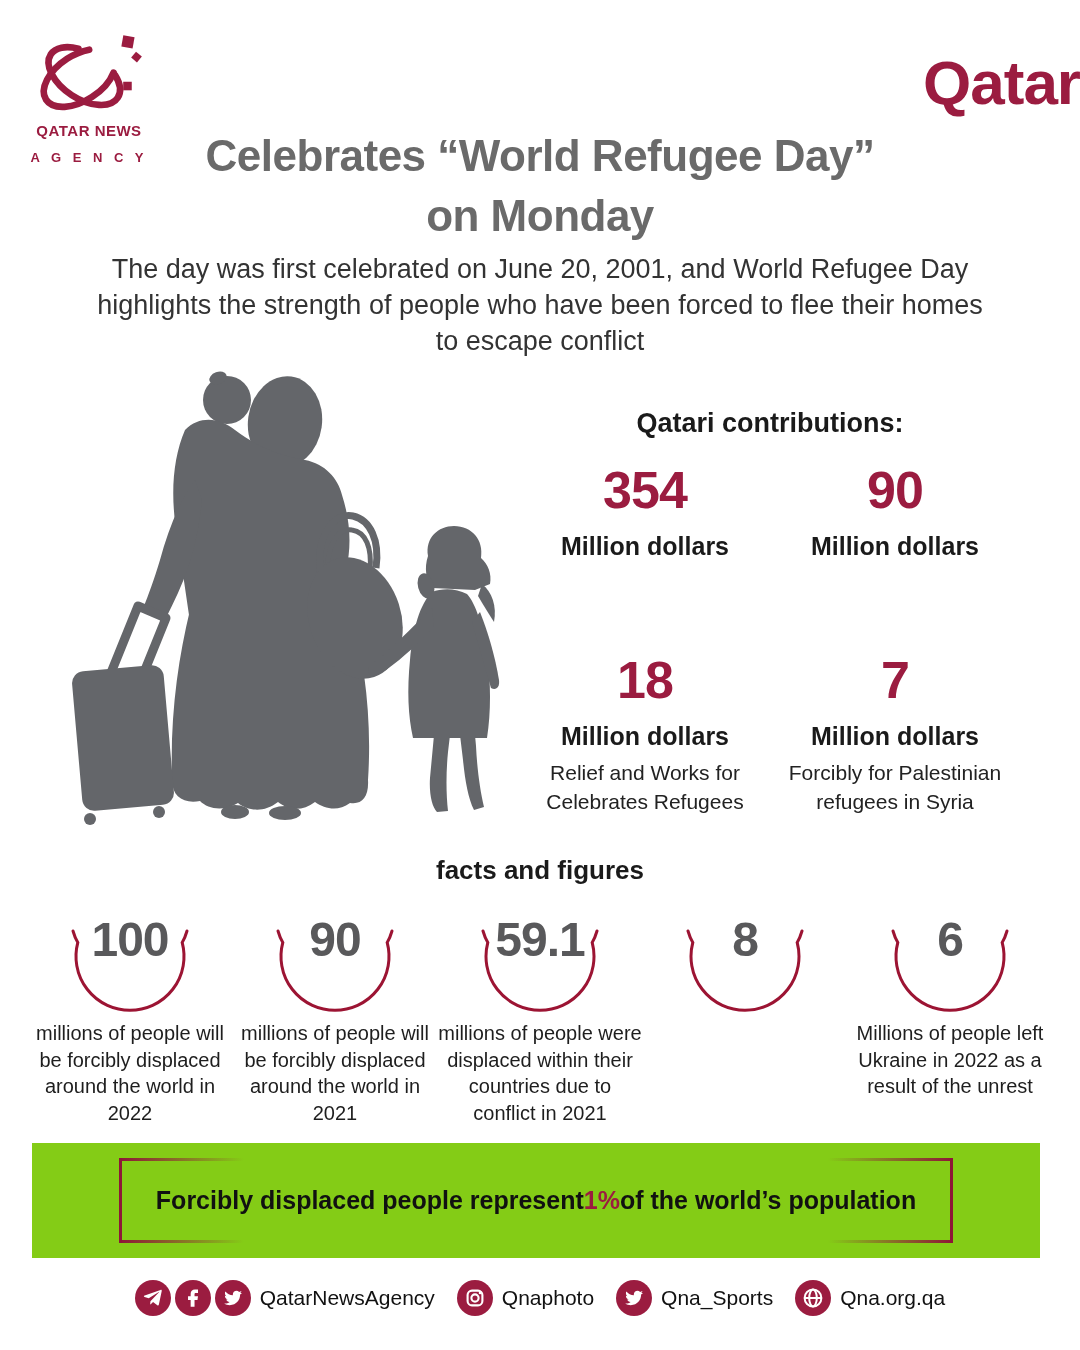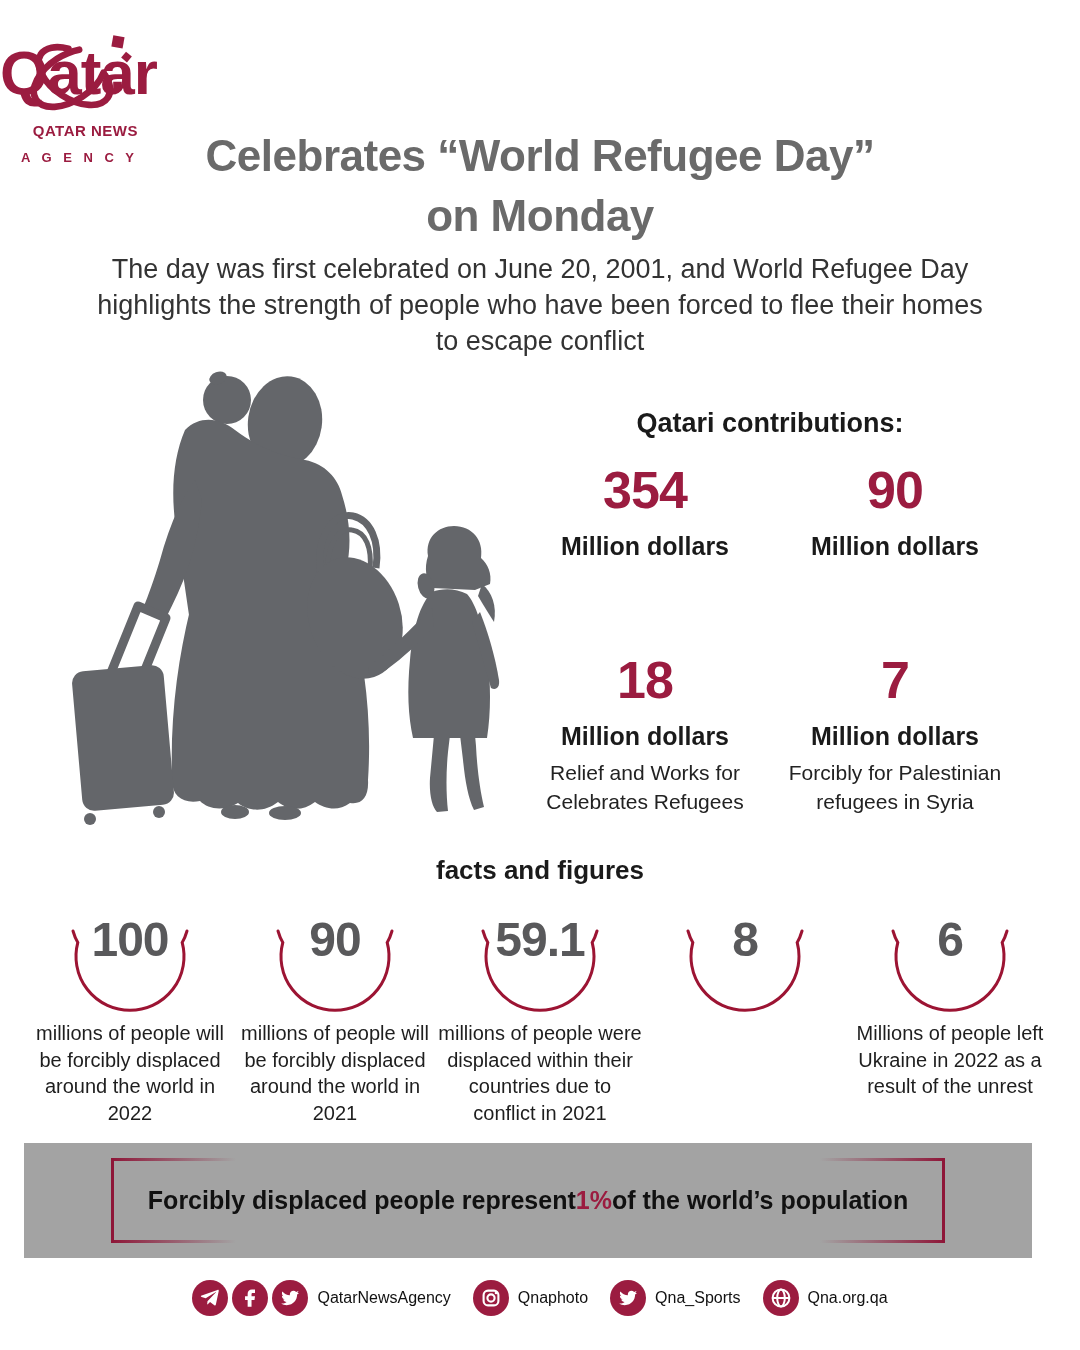--- a/index.html
+++ b/index.html
@@ -1,27 +1,27 @@
 <!DOCTYPE html>
 <html><head>
 <meta charset="utf-8">
 <style>
   * { margin:0; padding:0; box-sizing:border-box; }
   html,body { background:#ffffff; }
   body { font-family:"Liberation Sans", sans-serif; }
   .page { position:relative; width:1080px; height:1350px; background:#ffffff; overflow:hidden; margin:0 auto; }
 
   
-  .logo { position:absolute; left:20px; top:34px; width:118px; text-align:right; }
+  .logo { position:absolute; left:30px; top:34px; width:118px; text-align:center; }
   .logo-mark { display:block; margin:0 auto; }
   .logo-line1 { font-size:15px; font-weight:bold; color:#9B1C40; letter-spacing:0.5px; margin-top:2px; white-space:nowrap; }
   .logo-line2 { font-size:13px; font-weight:bold; color:#9B1C40; letter-spacing:4px; margin-top:11px; white-space:nowrap; }
 
   
-  .page-title { position:absolute; top:37px; left:0; right:0; text-align:left;
+  .page-title { position:absolute; top:47px; left:0; right:0; text-align:right;
     font-size:62px; font-weight:bold; color:#9B1C40; letter-spacing:-1px; }
   .page-subtitle1 { position:absolute; top:131px; left:0; right:0; text-align:center;
     font-size:44px; font-weight:bold; color:#6A6A6A; letter-spacing:-0.5px; }
   .page-subtitle2 { position:absolute; top:191px; left:0; right:0; text-align:center;
     font-size:44px; font-weight:bold; color:#6A6A6A; letter-spacing:-0.5px; }
   .intro { position:absolute; top:252px; left:90px; width:900px; text-align:center;
     font-size:27px; line-height:1.33; color:#333333; }
 
   
   .silhouette { position:absolute; left:20px; top:360px; }
@@ -43,33 +43,33 @@
     font-size:26px; font-weight:bold; color:#1A1A1A; }
   .fact-col { position:absolute; top:908px; width:208px; text-align:center; }
   .fact-col.f0 { left:26px; } .fact-col.f1 { left:231px; } .fact-col.f2 { left:436px; }
   .fact-col.f3 { left:641px; } .fact-col.f4 { left:846px; }
   .fact-arc { display:block; margin:3px auto 0; }
   .fact-value { position:absolute; top:8px; left:0; right:0; text-align:center;
     font-size:48px; font-weight:bold; color:#59595B; letter-spacing:-1px; line-height:1; }
   .fact-desc { margin-top:7px; font-size:20px; line-height:1.33; color:#1E1E1E; }
 
   
-  .banner { position:absolute; left:24px; top:1143px; width:1008px; height:115px; background:#a3a3a3; }
+  .banner { position:absolute; left:32px; top:1143px; width:1008px; height:115px; background:#84cc16; }
   .banner-frame { position:absolute; left:0; top:0; }
   .banner-text { position:absolute; left:0; right:0; top:0; bottom:0;
     display:flex; align-items:center; justify-content:center;
     font-size:25px; font-weight:bold; color:#111111; }
   .banner-text .hl { color:#9B1C40; }
 
   
   .footer { position:absolute; left:0; right:0; top:1280px; display:flex;
     align-items:center; justify-content:center; gap:22px; }
   .social-group { display:flex; align-items:center; gap:9px; }
   .social-circles { display:flex; align-items:center; gap:4px; }
-  .social-label { font-size:16px; color:#111111; }
+  .social-label { font-size:21px; color:#111111; }
   .sicon { display:block; }
 </style>
 </head>
 <body>
 
 <div class="page">
 
   <div class="logo">
     <svg class="logo-mark" width="114" height="86" viewBox="0 0 120 90">
       <g stroke="#9B1C40" stroke-width="7" fill="none" stroke-linecap="round">

